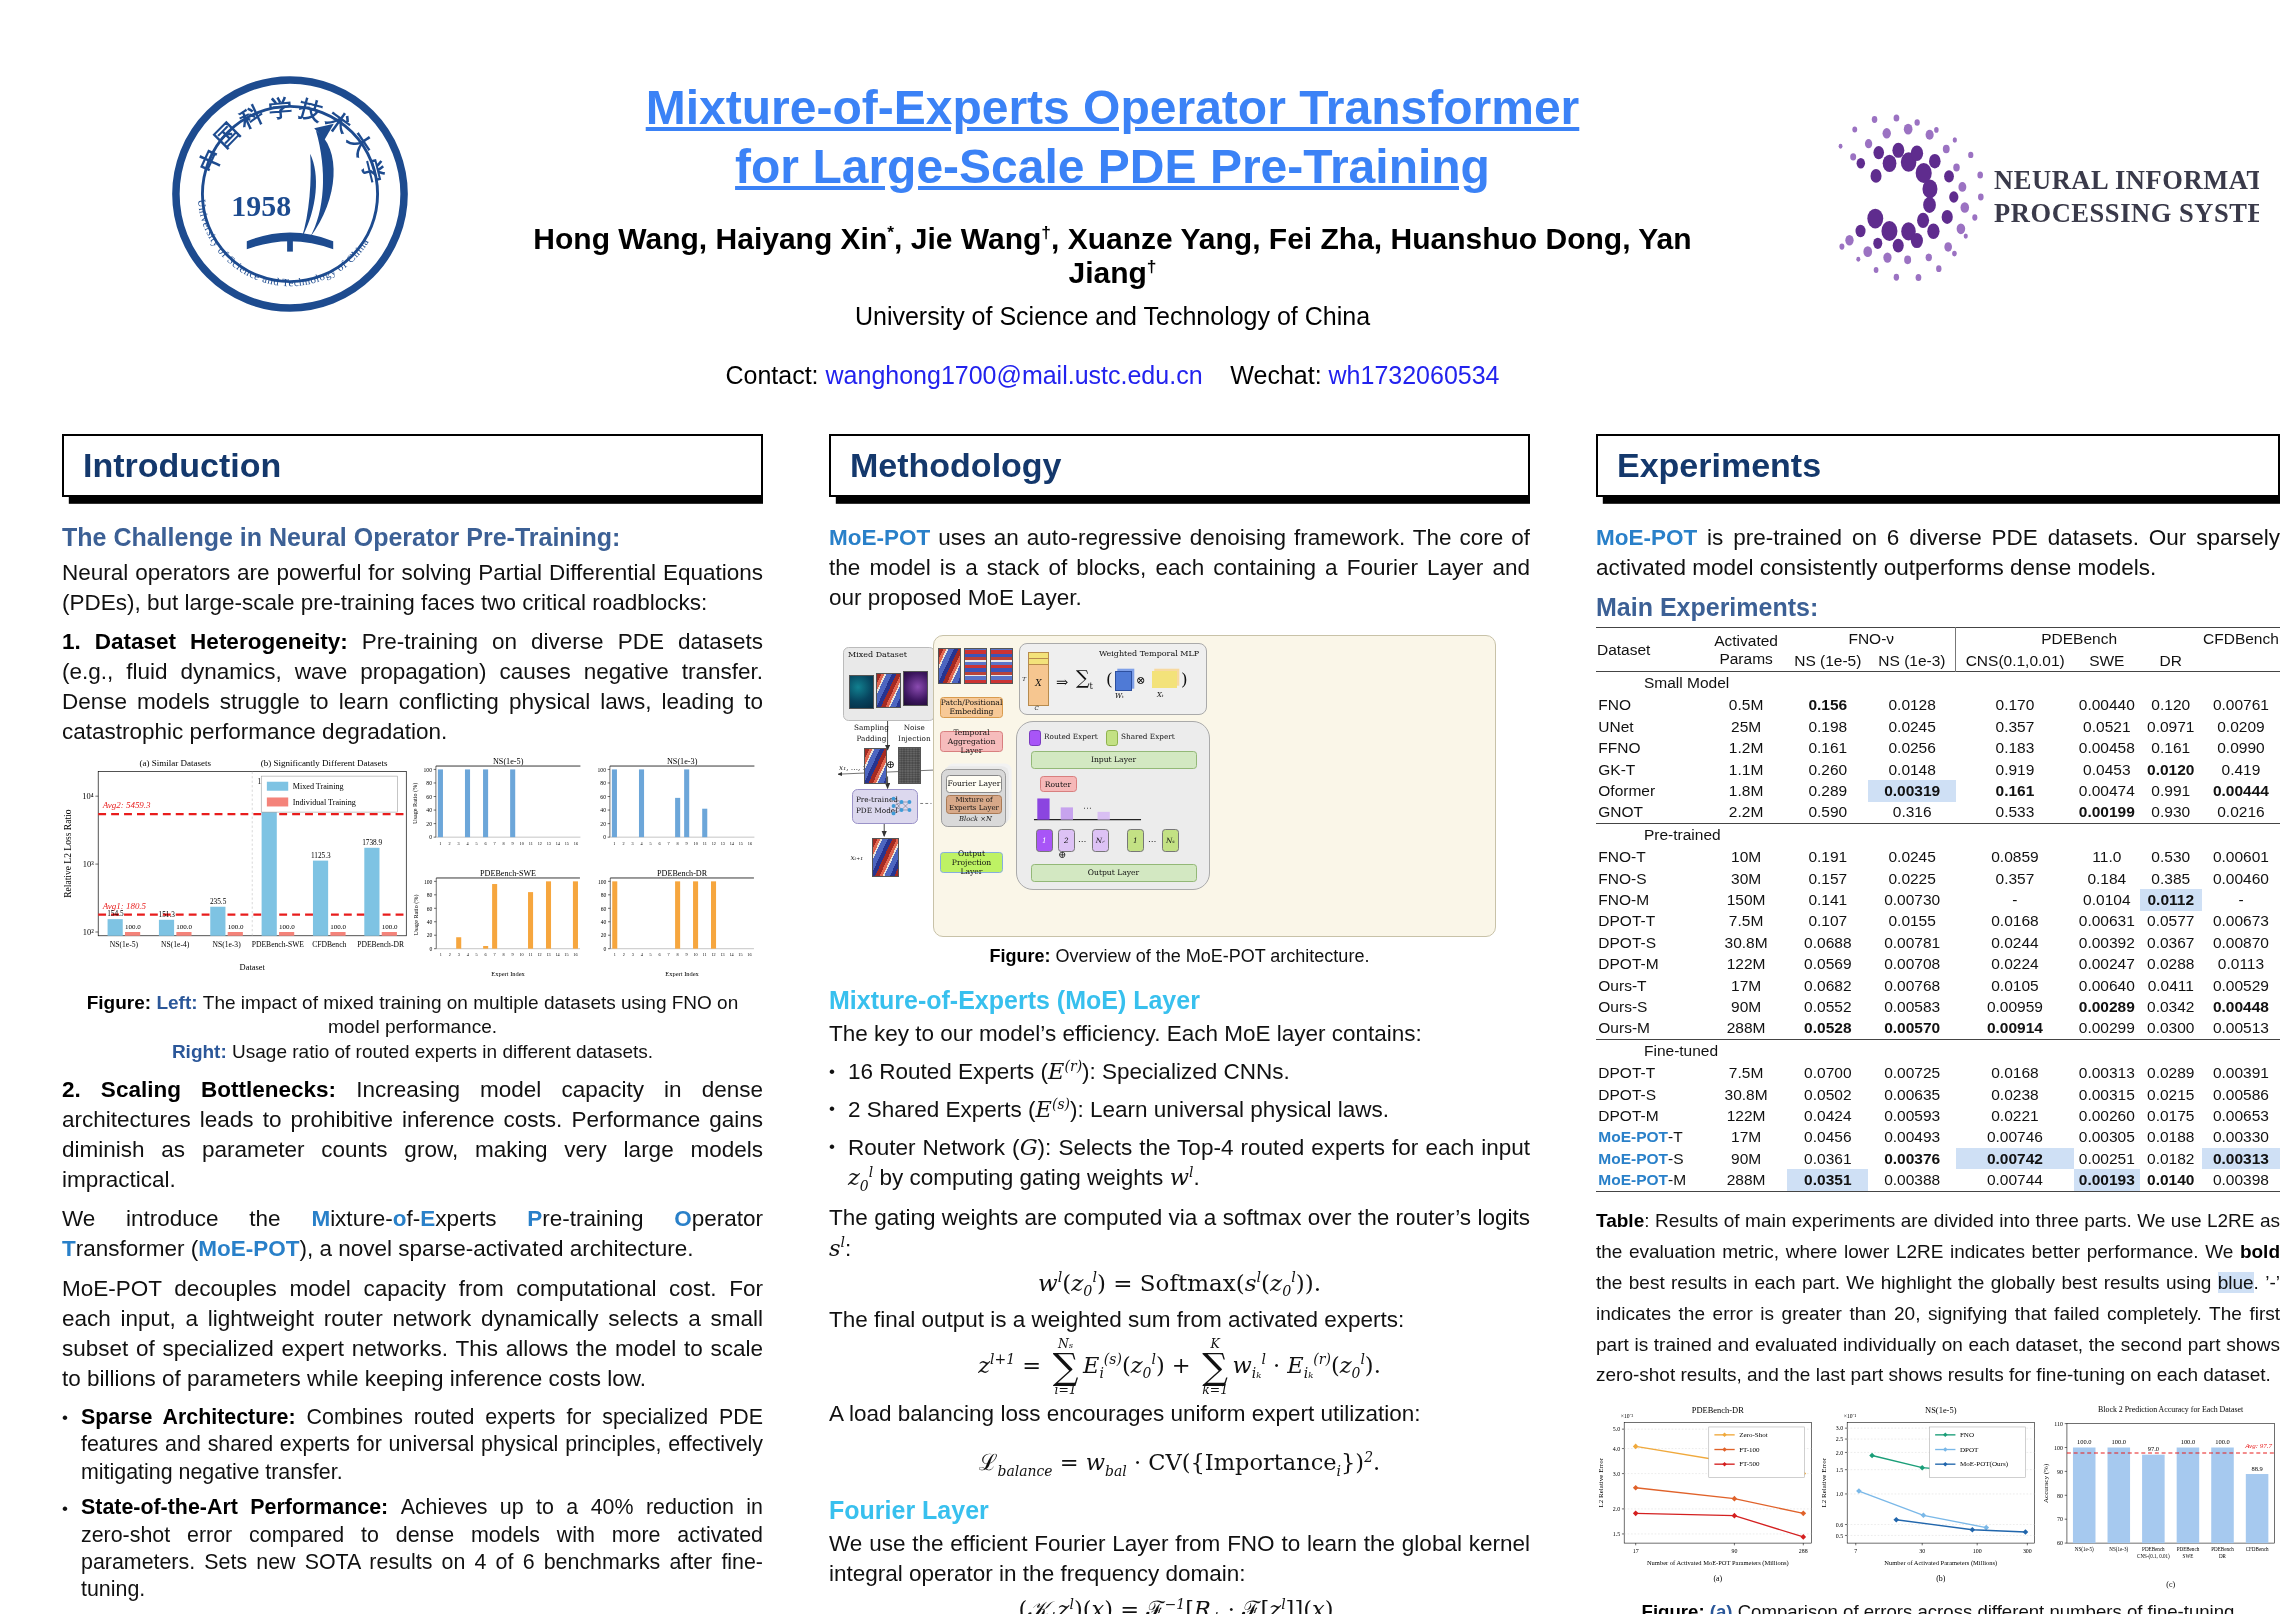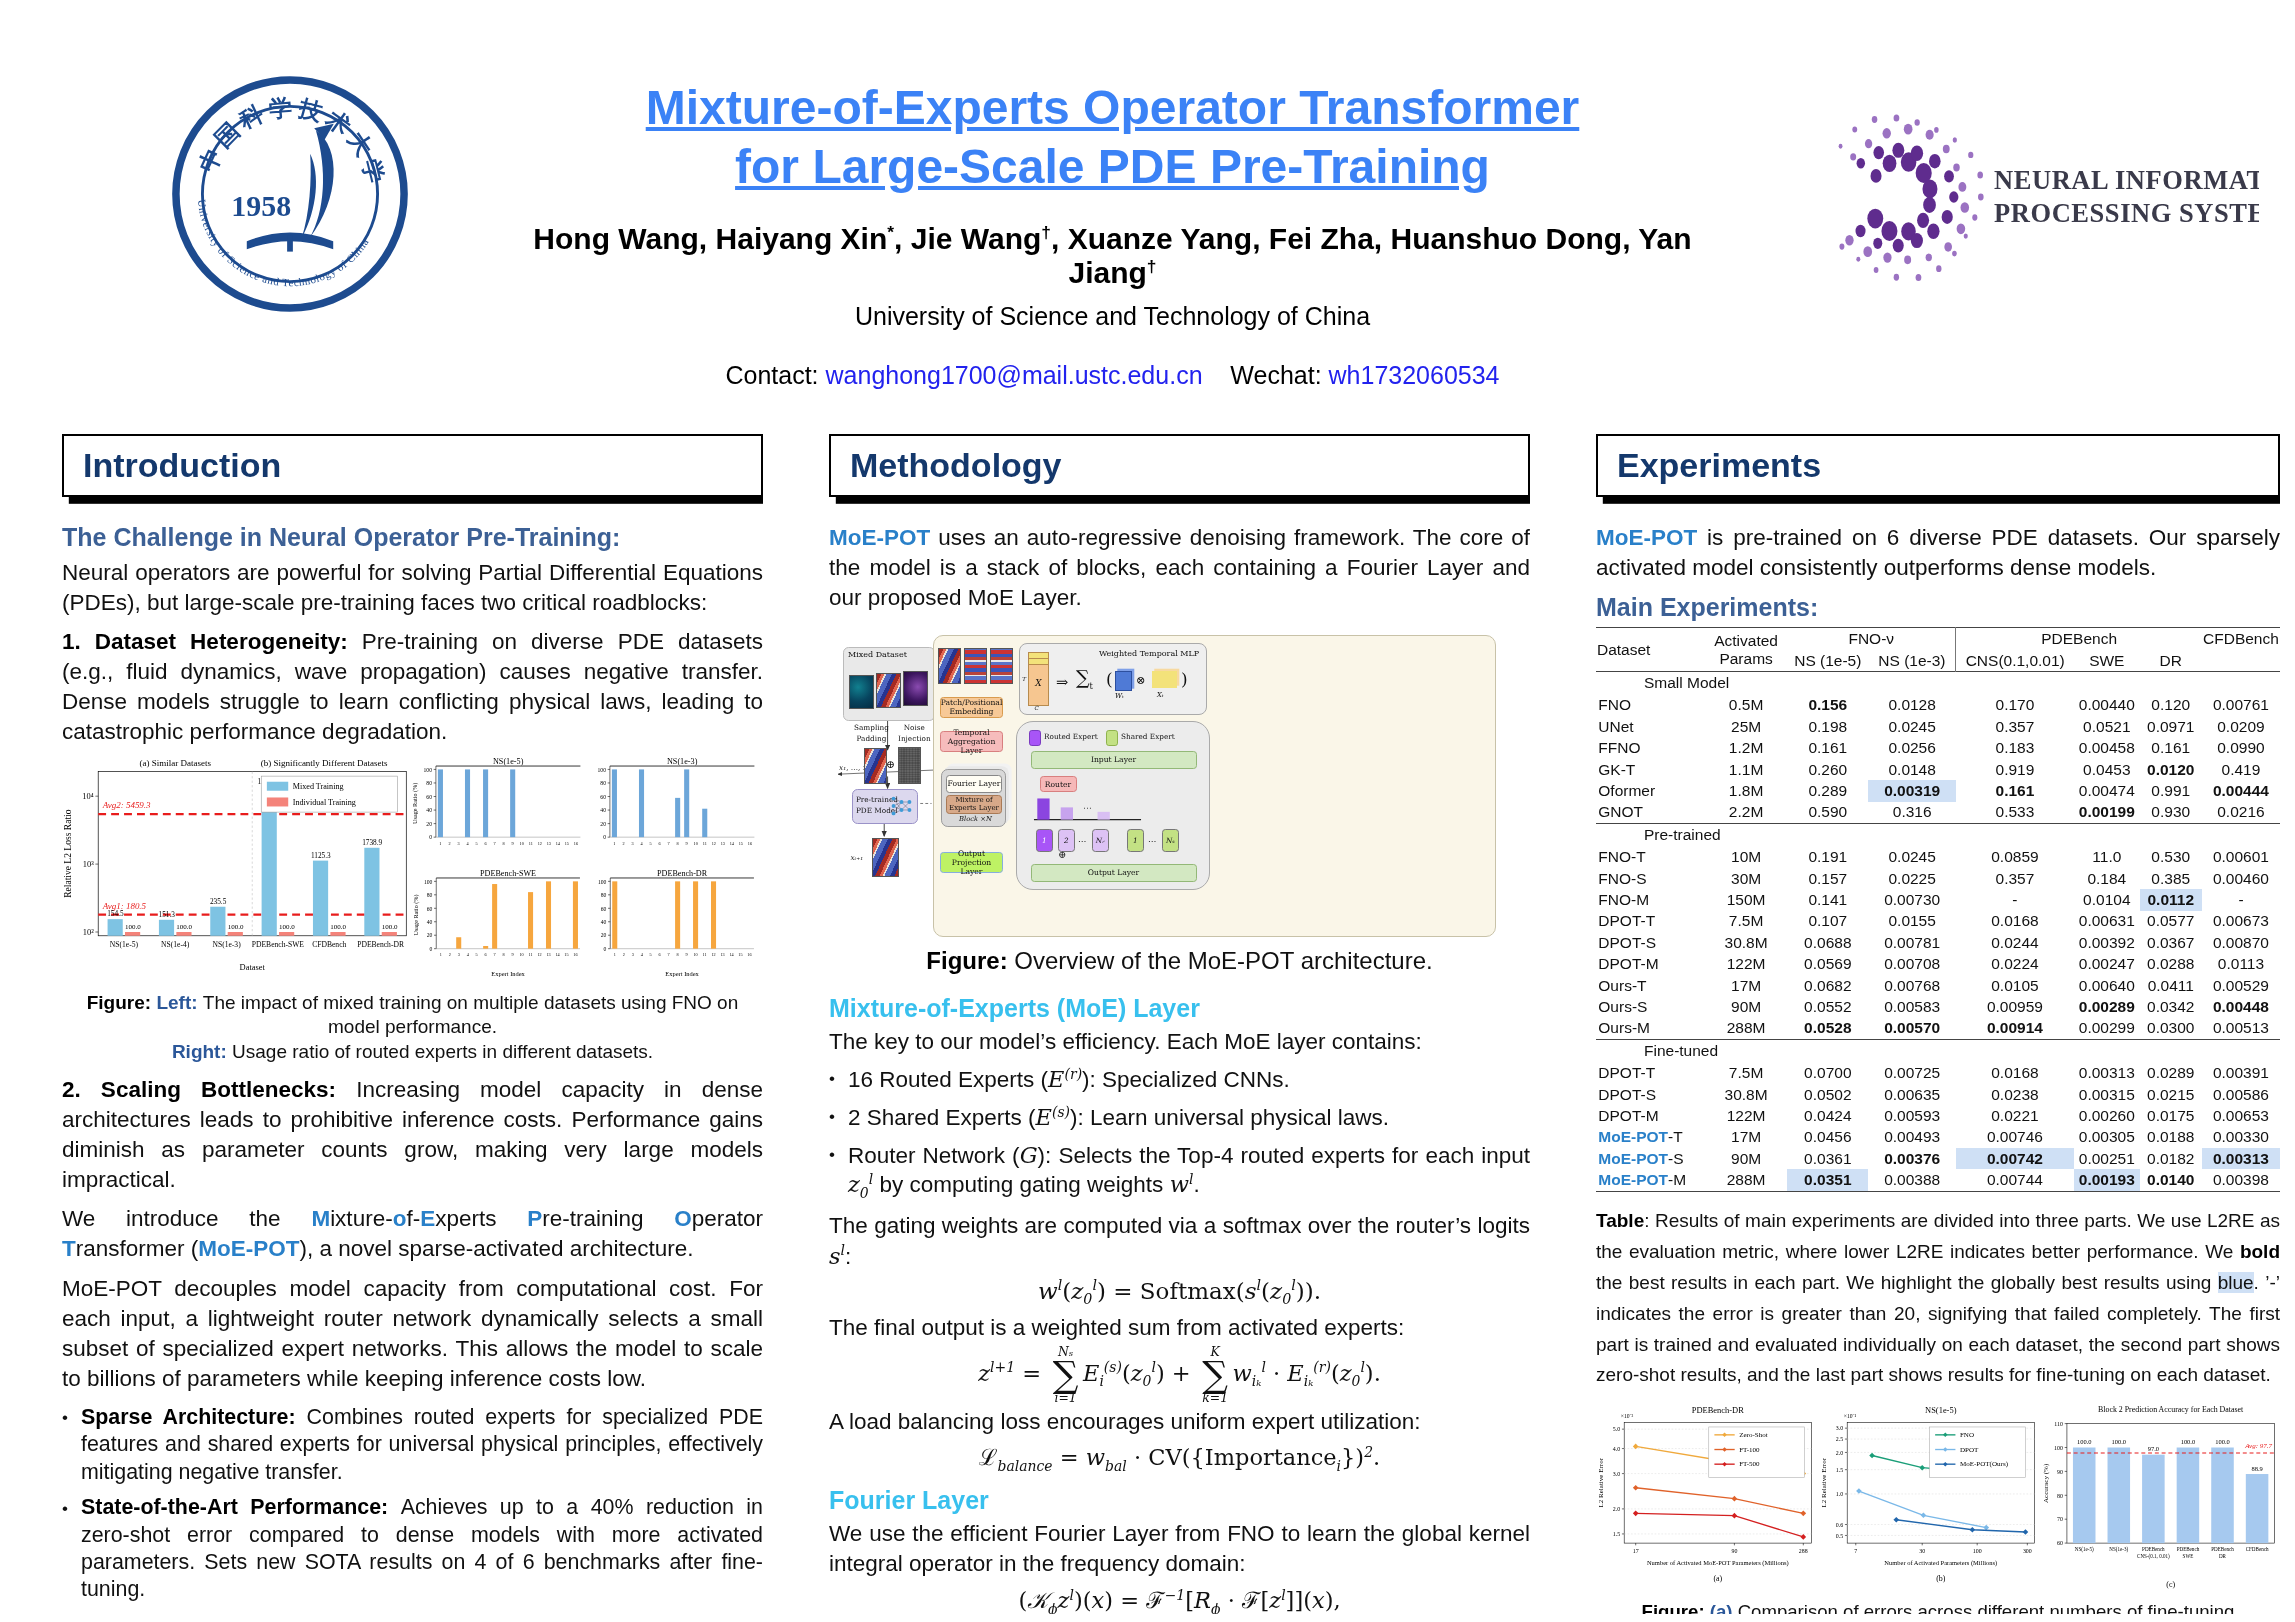--- a/index.html
+++ b/index.html
@@ -568,21 +568,21 @@
       <div class="dlabel" style="left:61px;top:114px;font-size:8.4px">⋯</div>
       <div class="echip" style="left:75px;top:107px;background:#ddc2f5">Nᵣ</div>
       <div class="echip" style="left:110px;top:107px;background:#c3e184">1</div>
       <div class="dlabel" style="left:131px;top:114px;font-size:8.4px">⋯</div>
       <div class="echip" style="left:145px;top:107px;background:#c3e184">Nₛ</div>
       <div class="dlabel" style="left:41px;top:127px;font-size:9.6px">⊕</div>
       <div class="flowbox" style="left:13.5px;top:142px;width:164px;height:16px;background:#d3e8c2;border-color:#93b877">Output Layer</div>
     </div>
   </div>
 
-  <div class="figcap" style="font-size:24px">
+  <div class="figcap" style="font-size:18px">
     <div><span class="sg-bb">Figure: </span><span class="sg-n">Overview of the MoE-POT architecture.</span></div>
   </div>
 
   <div class="cyanhead">Mixture-of-Experts (MoE) Layer</div>
   <p class="body-p" style="margin:2.3px 0">The key to our model’s efficiency. Each MoE layer contains:</p>
   <div id="moeBullets">
       <div class="bullet" style="font-size: 22.5px;">
         <span class="dot">•</span>
         <span style="flex: 1 1 0%;"><span class="sg-n">16 Routed Experts (</span><span class="sg-m">E</span><span class="sg-sup">(r)</span><span class="sg-n">): Specialized CNNs.</span></span>
       </div>
@@ -601,21 +601,21 @@
   <div class="eq" style="font-size:22.5px;margin:3.4px 0"><span class="sg-m">z</span><span class="sg-sup">l+1</span><span class="sg-mr"> = </span><span class="sigma">
         <span class="stop">Nₛ</span>
         <span class="smid">∑</span>
         <span class="sbot">i=1</span>
       </span><span class="sg-m">E</span><span class="sg-sub">i</span><span class="sg-sup">(s)</span><span class="sg-mr">(</span><span class="sg-m">z</span><span class="sg-sub">0</span><span class="sg-sup">l</span><span class="sg-mr">) + </span><span class="sigma">
         <span class="stop">K</span>
         <span class="smid">∑</span>
         <span class="sbot">k=1</span>
       </span><span class="sg-m">w</span><span class="sg-sub">iₖ</span><span class="sg-sup">l</span><span class="sg-mr"> · </span><span class="sg-m">E</span><span class="sg-sub">iₖ</span><span class="sg-sup">(r)</span><span class="sg-mr">(</span><span class="sg-m">z</span><span class="sg-sub">0</span><span class="sg-sup">l</span><span class="sg-mr">).</span></div>
   <p class="body-p" style="margin:3.4px 0">A load balancing loss encourages uniform expert utilization:</p>
-  <div class="eq" style="font-size:22.5px;margin:4px 0"><span class="sg-mr">ℒ</span><span class="sg-sub">balance</span><span class="sg-mr"> = </span><span class="sg-m">w</span><span class="sg-sub">bal</span><span class="sg-mr"> · CV({Importance</span><span class="sg-sub">i</span><span class="sg-mr">})</span><span class="sg-sup">2</span><span class="sg-mr">.</span></div>
+  <div class="eq" style="font-size:22.5px;margin:17px 0"><span class="sg-mr">ℒ</span><span class="sg-sub">balance</span><span class="sg-mr"> = </span><span class="sg-m">w</span><span class="sg-sub">bal</span><span class="sg-mr"> · CV({Importance</span><span class="sg-sub">i</span><span class="sg-mr">})</span><span class="sg-sup">2</span><span class="sg-mr">.</span></div>
   <div class="cyanhead" style="margin-top:12.4px">Fourier Layer</div>
   <p class="body-p" style="margin:2.3px 0">We use the efficient Fourier Layer from FNO to learn the global kernel integral operator in the frequency domain:</p>
   <div class="eq" style="font-size:22.5px;margin:4.5px 0"><span class="sg-mr">(</span><span class="sg-m">𝒦</span><span class="sg-sub">ϕ</span><span class="sg-m">z</span><span class="sg-sup">l</span><span class="sg-mr">)(</span><span class="sg-m">x</span><span class="sg-mr">) = </span><span class="sg-mr">ℱ</span><span class="sg-sup">−1</span><span class="sg-mr">[</span><span class="sg-m">R</span><span class="sg-sub">ϕ</span><span class="sg-mr"> · </span><span class="sg-mr">ℱ</span><span class="sg-mr">[</span><span class="sg-m">z</span><span class="sg-sup">l</span><span class="sg-mr">]](</span><span class="sg-m">x</span><span class="sg-mr">),</span></div>
 
 </div>
 
 <div class="col" id="col3">
   <div class="secbox">
     <span class="sectitle">Experiments</span>
   </div>

